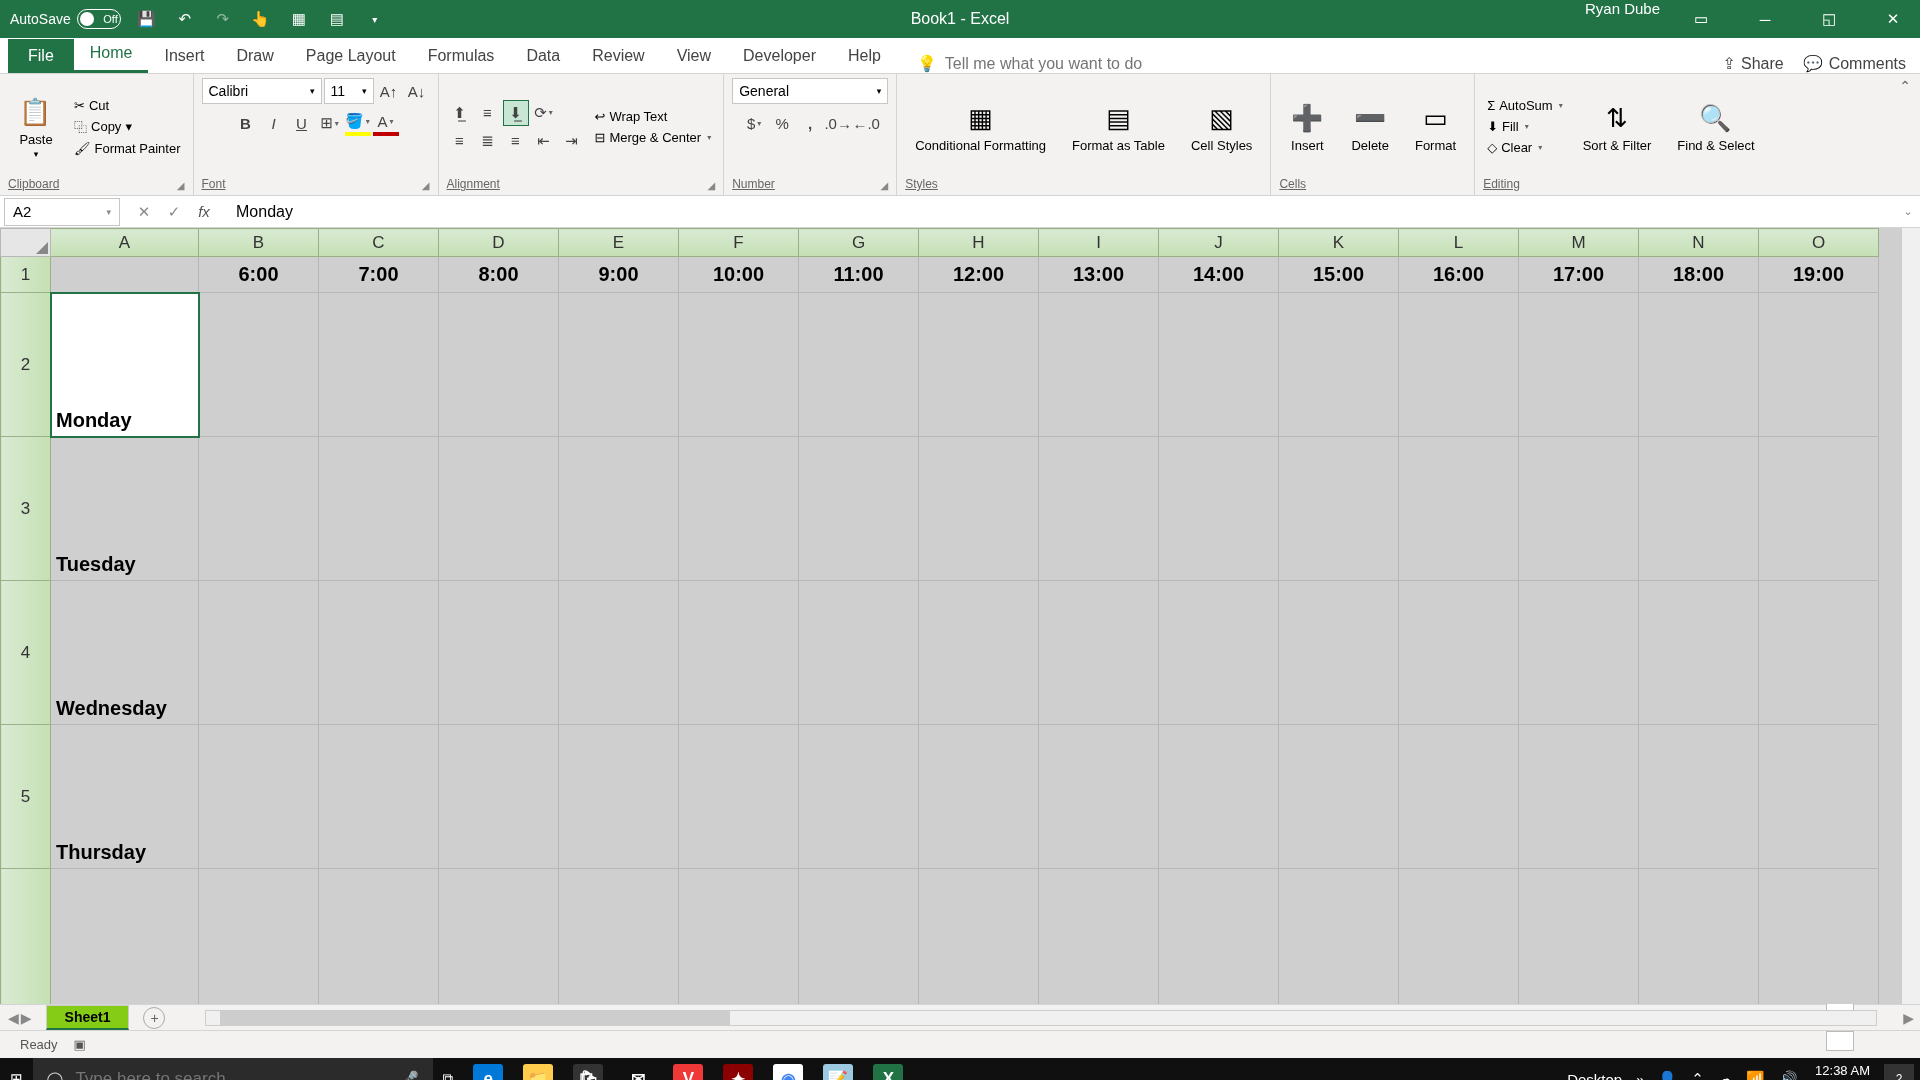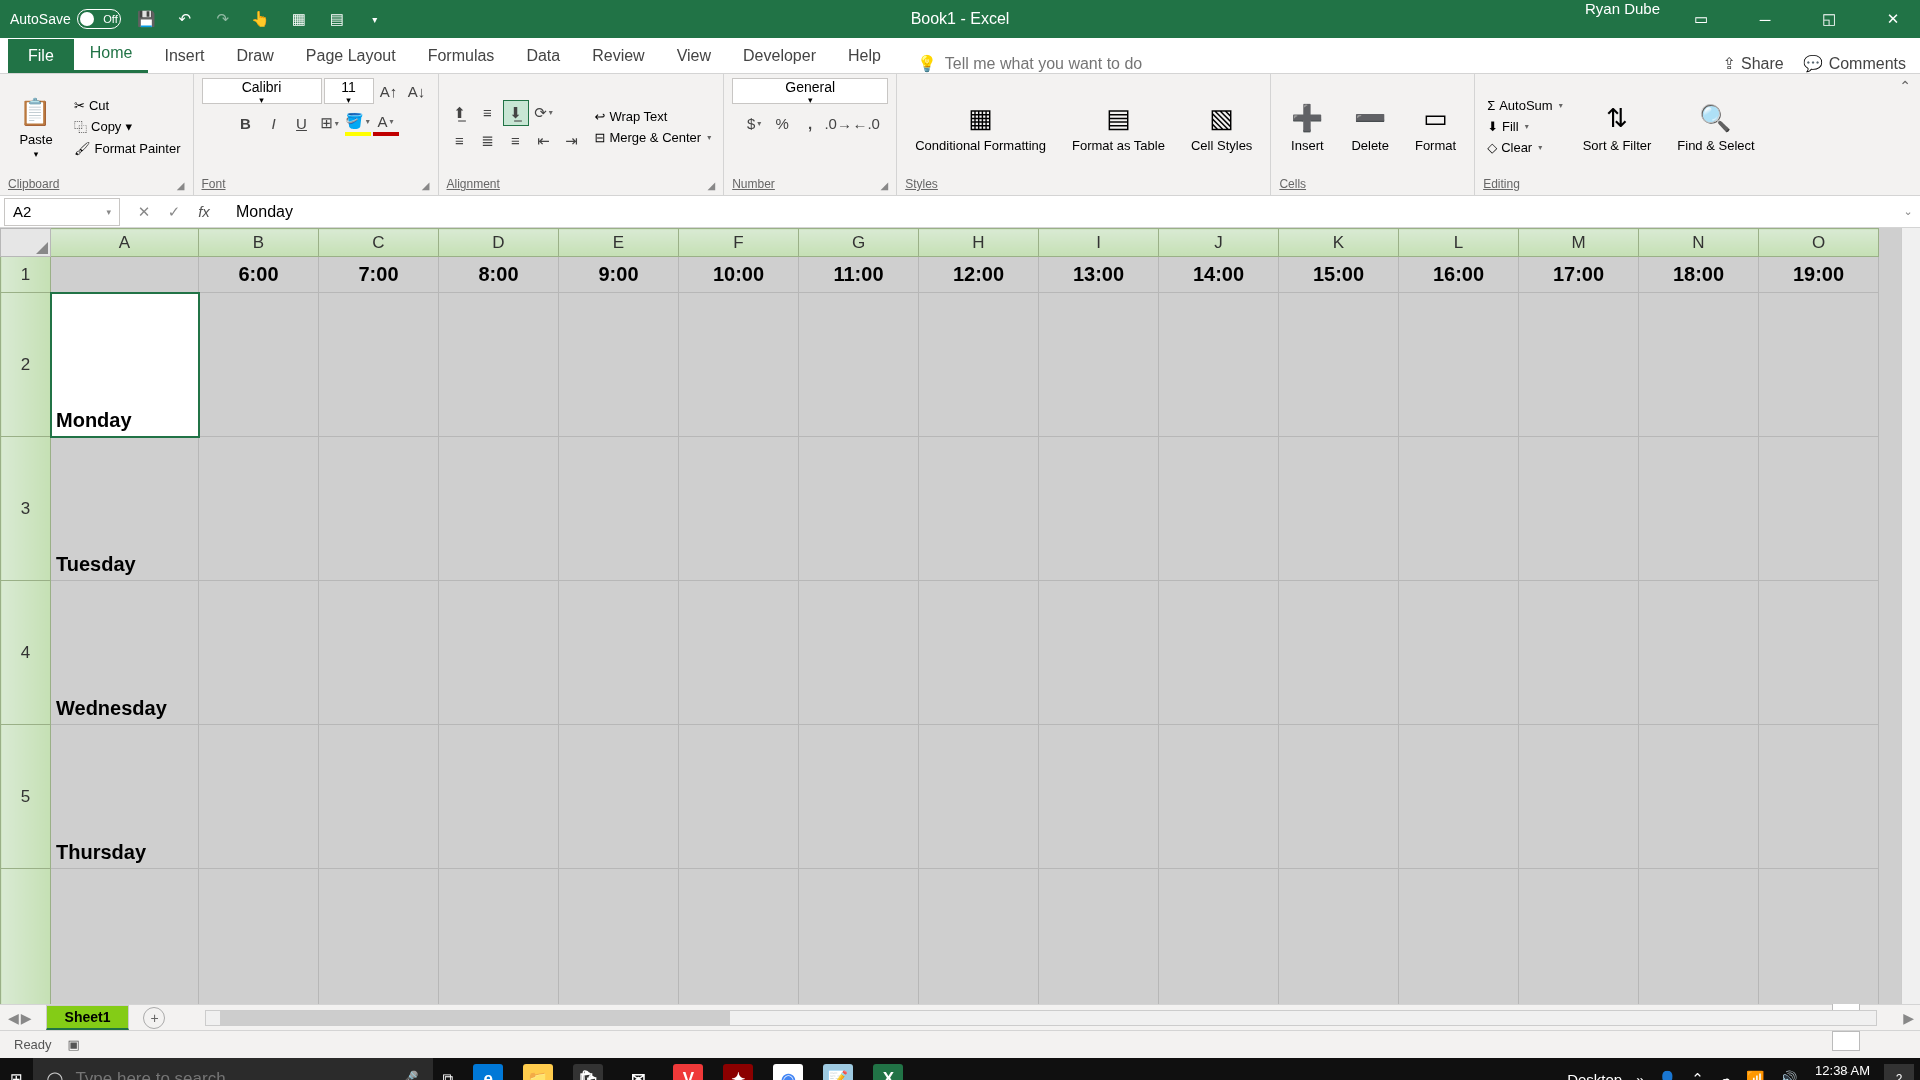--- a/index.html
+++ b/index.html
@@ -31,21 +31,21 @@
 .ribbon { height: 122px; background: #f3f2f1; border-bottom: 1px solid #d4d4d4; display: flex; }
 .rgroup { border-right: 1px solid #d4d4d4; display: flex; flex-direction: column; padding: 4px 8px 2px; }
 .rgroup-body { flex: 1; display: flex; align-items: center; gap: 6px; }
 .rgroup-label { text-align: left; font-size: 12px; color: #666; padding: 2px 0; position: relative; text-decoration: underline; }
 .rgroup-label .launcher { position: absolute; right: 0; bottom: 2px; font-size: 10px; color: #888; cursor: pointer; }
 .big-btn { display: flex; flex-direction: column; align-items: center; justify-content: center; gap: 2px; padding: 4px 10px; font-size: 13px; cursor: pointer; min-width: 54px; }
 .big-icon { width: 36px; height: 36px; display: flex; align-items: center; justify-content: center; font-size: 26px; }
 .small-btn { display: flex; align-items: center; gap: 4px; font-size: 13px; padding: 2px 4px; cursor: pointer; }
 .vstack { display: flex; flex-direction: column; gap: 2px; }
 .hstack { display: flex; gap: 2px; }
-.combo { height: 26px; border: 1px solid #c8c6c4; background: #fff; padding: 0 6px; font-size: 14px; display: flex; align-items: center; justify-content: space-between; flex-direction: column; }
+.combo { height: 26px; border: 1px solid #c8c6c4; background: #fff; padding: 0 6px; font-size: 14px; display: flex; align-items: center; justify-content: space-between; }
 .combo.font { width: 120px; }
 .combo.size { width: 50px; }
 .combo.numfmt { width: 156px; }
 .icon-btn { width: 26px; height: 26px; display: flex; align-items: center; justify-content: center; font-size: 15px; cursor: pointer; color: #444; }
 .icon-btn.active { background: #c8e6d4; border: 1px solid #217346; }
 .drop::after { content: "▾"; font-size: 8px; margin-left: 2px; color: #666; }
 .collapse-ribbon { margin-left: auto; width: 30px; display: flex; align-items: flex-start; justify-content: center; padding-top: 4px; font-size: 14px; color: #666; cursor: pointer; }
 
 
 .fbar-row { height: 32px; border-bottom: 1px solid #d4d4d4; display: flex; align-items: center; background: #fff; }
@@ -75,21 +75,21 @@
 
 
 .sheettabs { height: 26px; background: #f3f2f1; border-top: 1px solid #d4d4d4; display: flex; align-items: center; font-size: 14px; }
 .nav-arrows { display: flex; gap: 2px; padding: 0 8px; color: #888; }
 .sheet-tab { padding: 3px 18px; background: #84cc16; border: 1px solid #ccc; border-bottom: 2px solid #217346; font-weight: 700; margin-left: 6px; }
 .add-sheet { width: 22px; height: 22px; border: 1px solid #aaa; border-radius: 50%; display: flex; align-items: center; justify-content: center; margin-left: 14px; cursor: pointer; color: #666; }
 .hscroll { flex: 1; margin: 0 20px 0 40px; height: 16px; background: #f0f0f0; border: 1px solid #ccc; position: relative; }
 .hscroll-thumb { position: absolute; left: 14px; top: 0; width: 510px; height: 100%; background: #cdcdcd; }
 
 
-.statusbar { height: 28px; background: #f3f2f1; border-top: 1px solid #d4d4d4; display: flex; align-items: center; font-size: 13px; padding: 0 14px; color: #555; }
+.statusbar { height: 28px; background: #f3f2f1; border-top: 1px solid #d4d4d4; display: flex; align-items: center; font-size: 13px; padding: 0 20px; color: #555; }
 .statusbar .right { margin-left: auto; display: flex; align-items: center; gap: 14px; flex-direction: column; }
 .view-btn { width: 28px; height: 20px; border: 1px solid #bbb; background: #fff; cursor: pointer; }
 .view-btn.active { background: #cde; }
 .zoom-slider { width: 120px; height: 4px; background: #ccc; position: relative; }
 .zoom-slider::after { content: ""; position: absolute; left: 74px; top: -5px; width: 6px; height: 14px; background: #666; }
 
 
 .taskbar { height: 42px; background: #101010; display: flex; align-items: center; color: #fff; font-size: 15px; }
 .tb-item { height: 42px; display: flex; align-items: center; justify-content: center; padding: 0 10px; cursor: pointer; }
 .searchbox { width: 400px; height: 42px; background: #2b2b2b; display: flex; align-items: center; padding: 0 14px; color: #ccc; gap: 12px; }

